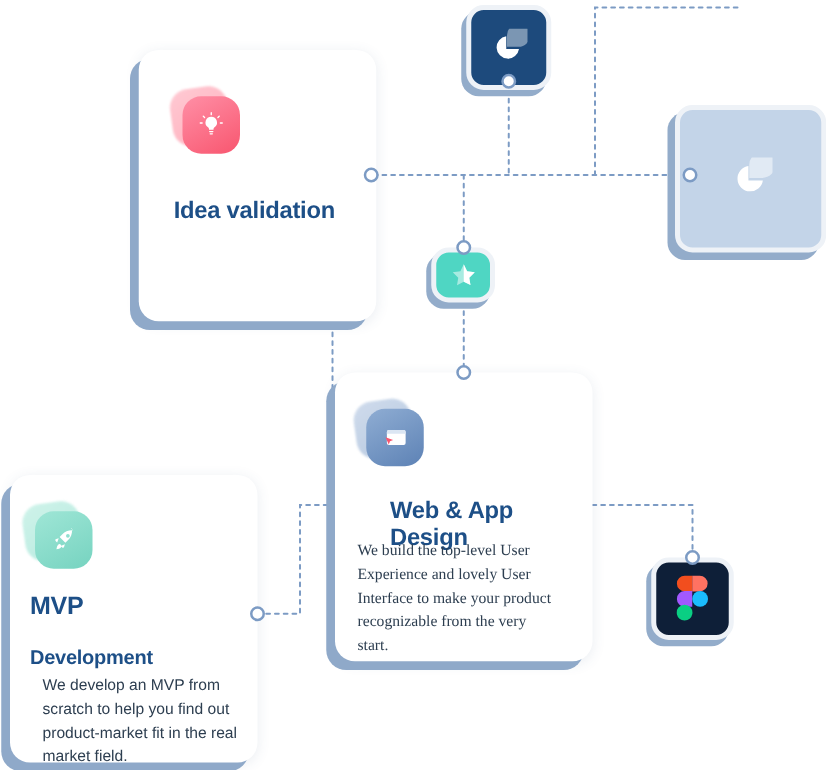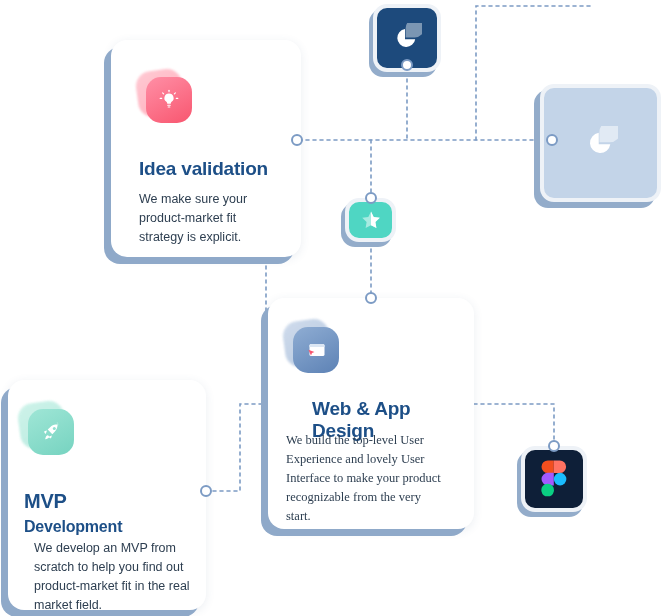--- a/index.html
+++ b/index.html
@@ -167,21 +167,20 @@
               <path d="M18.4 4.9l-1.05 1.05"></path>
               <path d="M3.2 10.4h1.5"></path>
               <path d="M20.8 10.4h-1.5"></path>
             </g>
           </svg>
         </div>
       </div>
 
       <h2 class="card-title" style="position:absolute; left:28px; top:118px; font-size:19px;">Idea validation</h2>
 
-      <p class="card-desc" style="position:absolute; left:28px; top:150px; width:136px;">We make sure your product-market fit strategy is explicit.</p>
     </div>
   </div>
   <div class="node-dot" style="left:291px; top:134px;"></div>
 
   <div class="card" style="left:268px; top:298px; width:206px; height:231px;">
     <div class="card-inner">
 
       <div class="icon-tile tile-blue" style="left:16px; top:22px;">
         <div class="ghost"></div>
         <div class="plate">
@@ -209,21 +208,21 @@
           <svg width="26" height="26" viewBox="0 0 26 26" fill="#ffffff">
             <path d="M20.6 5.3c-3.6-.3-6.6 1.0-8.7 3.1l-2.2 2.2 4.6 4.6 2.2-2.2c2.1-2.1 3.4-5.1 3.1-8.7a1 1 0 0 0-1-1z"></path>
             <circle cx="16.3" cy="9.6" r="1.5" fill="#8fe0d0"></circle>
             <path d="M9.0 11.5l-2.0.6a1 1 0 0 0-.5 1.6l1.2 1.2z"></path>
             <path d="M13.9 16.4l-.6 2.0a1 1 0 0 1-1.6.5l-1.2-1.2z"></path>
             <path d="M8.4 17.0c-.9.9-1.2 3.3-1.2 3.3s2.4-.3 3.3-1.2a1.5 1.5 0 1 0-2.1-2.1z"></path>
           </svg>
         </div>
       </div>
 
-      <h2 class="card-title" style="position:absolute; left:16px; top:108px; font-size:20px; line-height:26px;text-align:center;">MVP</h2>
+      <h2 class="card-title" style="position:absolute; left:16px; top:92px; font-size:20px; line-height:26px;text-align:center;">MVP</h2>
       <h2 class="card-title" style="position:absolute; left:16px; top:134px; font-size:16px; line-height:26px;">Development</h2>
 
       <p class="card-desc" style="position:absolute; left:16px; top:159px; width:168px;margin-left:10px;">We develop an MVP from scratch to help you find out product-market fit in the real market field.</p>
     </div>
   </div>
   <div class="node-dot" style="left:200px; top:485px;"></div>
 
   <div class="badge badge-navy" style="left:373px; top:4px; width:68px; height:68px;">
     <svg width="30" height="30" viewBox="0 0 30 30">
       <path d="M13.6 5.2v9.2h9.2a9.2 9.2 0 1 0-9.2-9.2z" fill="#ffffff" opacity="0.42"></path>

